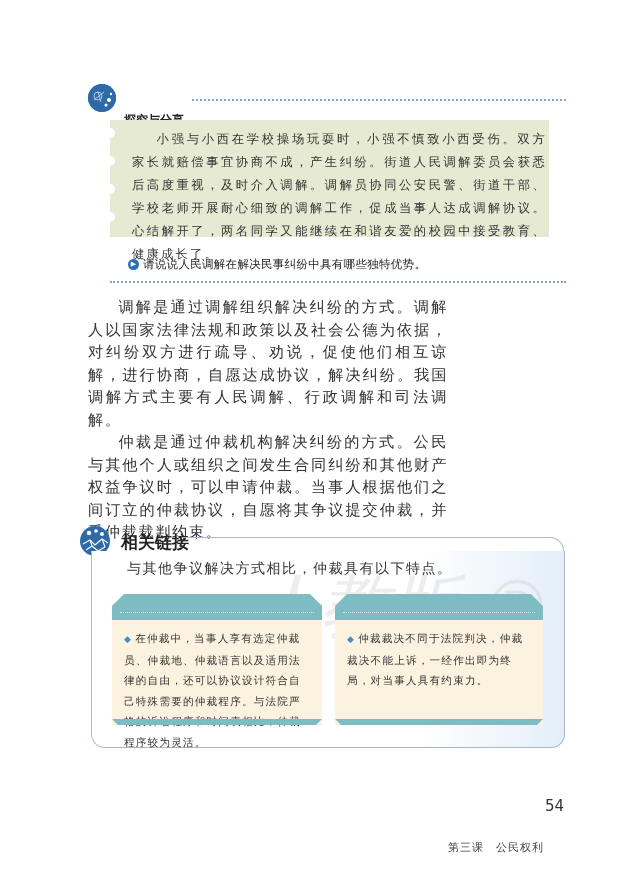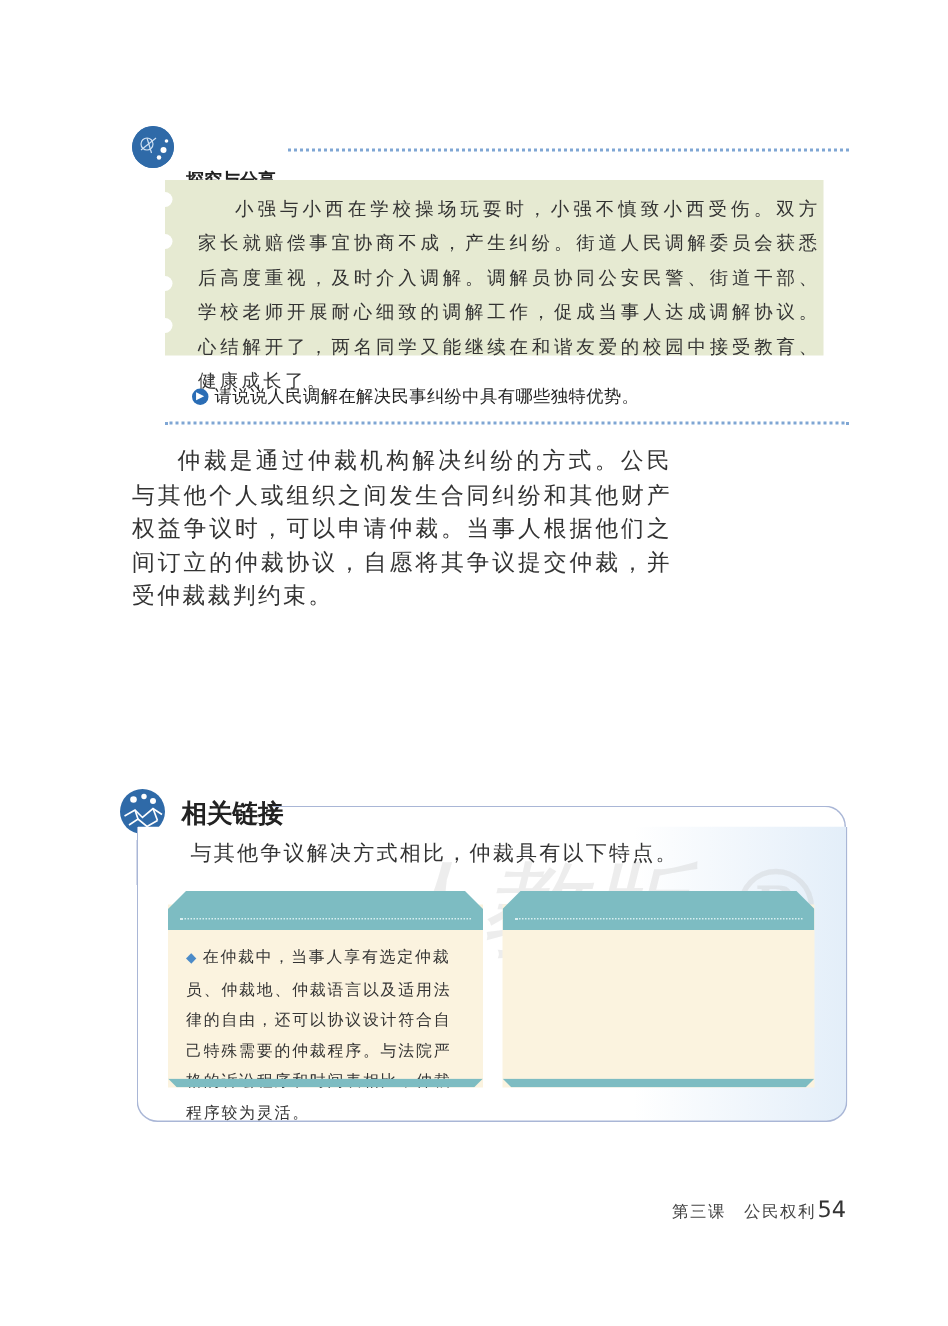--- a/index.html
+++ b/index.html
@@ -71,20 +71,21 @@
   <div style="text-indent:2em; text-align:justify;">小强与小西在学校操场玩耍时，小强不慎致小西受伤。双方家长就赔偿事宜协商不成，产生纠纷。街道人民调解委员会获悉后高度重视，及时介入调解。调解员协同公安民警、街道干部、学校老师开展耐心细致的调解工作，促成当事人达成调解协议。心结解开了，两名同学又能继续在和谐友爱的校园中接受教育、健康成长了。</div>
 </div>
 
 <div class="abs question" style="left:128px; top:257px;">
   <span class="q-icon">▶</span>
   <span>请说说人民调解在解决民事纠纷中具有哪些独特优势。</span>
 </div>
 <div class="abs dotline" style="left:110px; top:281px; width:456px;"></div>
 
 <div class="abs body-text" style="left:88px; top:296px; width:360px;">
+  <p>调解是通过调解组织解决纠纷的方式。调解人以国家法律法规和政策以及社会公德为依据，对纠纷双方进行疏导、劝说，促使他们相互谅解，进行协商，自愿达成协议，解决纠纷。我国调解方式主要有人民调解、行政调解和司法调解。</p>
   <p>仲裁是通过仲裁机构解决纠纷的方式。公民与其他个人或组织之间发生合同纠纷和其他财产权益争议时，可以申请仲裁。当事人根据他们之间订立的仲裁协议，自愿将其争议提交仲裁，并受仲裁裁判约束。</p>
 </div>
 
 <div class="abs" style="left:80px; top:526px; width:30px; height:30px;">
   <svg width="30" height="30" viewBox="0 0 30 30">
     <circle cx="15" cy="15" r="15" fill="#2f6aa8"></circle>
     <g stroke="#ffffff" stroke-width="1.1" fill="none">
       <path d="M3 18 L10 14 L15 19 L22 13 L28 17"></path>
         <path d="M6 24 L12 20 L18 25 L25 21"></path>
         <path d="M10 14 L12 20"></path>
@@ -111,17 +112,20 @@
   <div class="card-body">
     <span class="diamond">◆</span><span>在仲裁中，当事人享有选定仲裁员、仲裁地、仲裁语言以及适用法律的自由，还可以协议设计符合自己特殊需要的仲裁程序。与法院严格的诉讼程序和时间表相比，仲裁程序较为灵活。</span>
   </div>
   <div class="card-foot"></div>
 </div>
 
 <div class="abs card" style="left:335px; top:603px; width:208px; height:122px;">
   <div class="card-head" style="margin-top:-9px;">
       <div class="dots"></div>
     </div>
+  <div class="card-body">
+    <span class="diamond">◆</span><span>仲裁裁决不同于法院判决，仲裁裁决不能上诉，一经作出即为终局，对当事人具有约束力。</span>
+  </div>
   <div class="card-foot"></div>
 </div>
 
-<div class="abs footer" style="left:448px; top:800px;">第三课　公民权利</div>
+<div class="abs footer" style="left:448px; top:840px;">第三课　公民权利</div>
 <div class="abs page-num" style="left:545px; top:797px;">54</div>
 
 </body></html>

